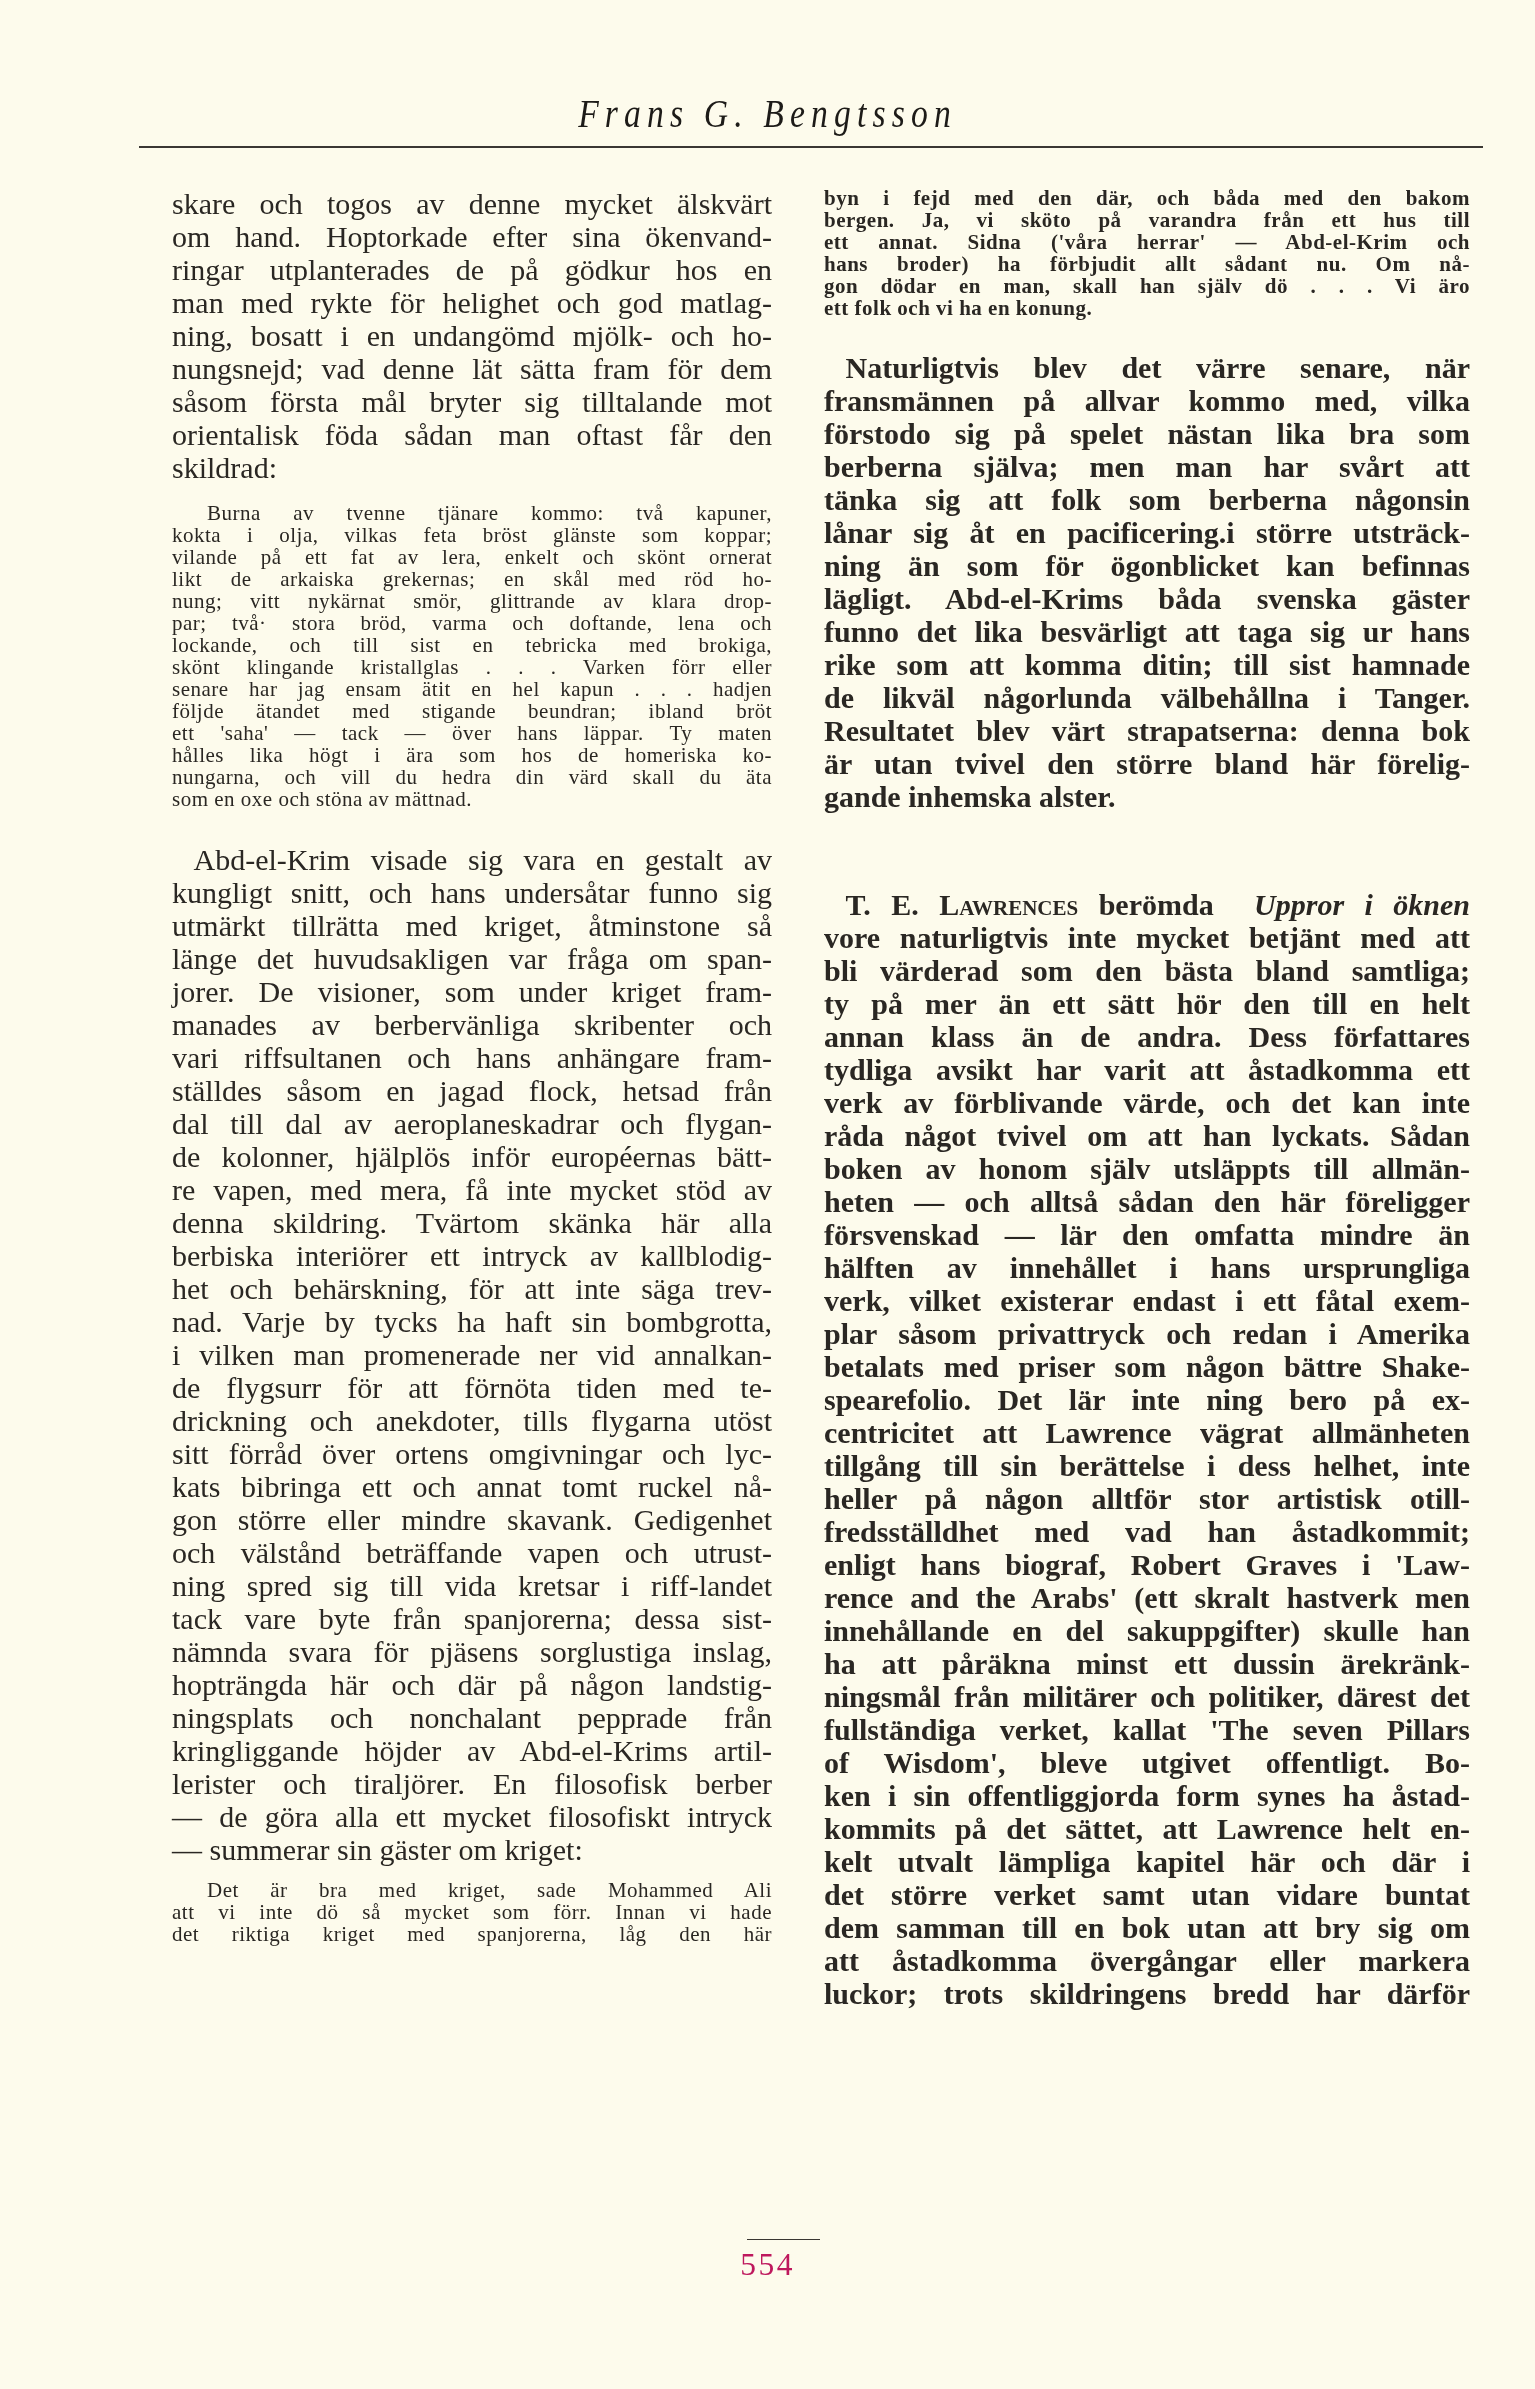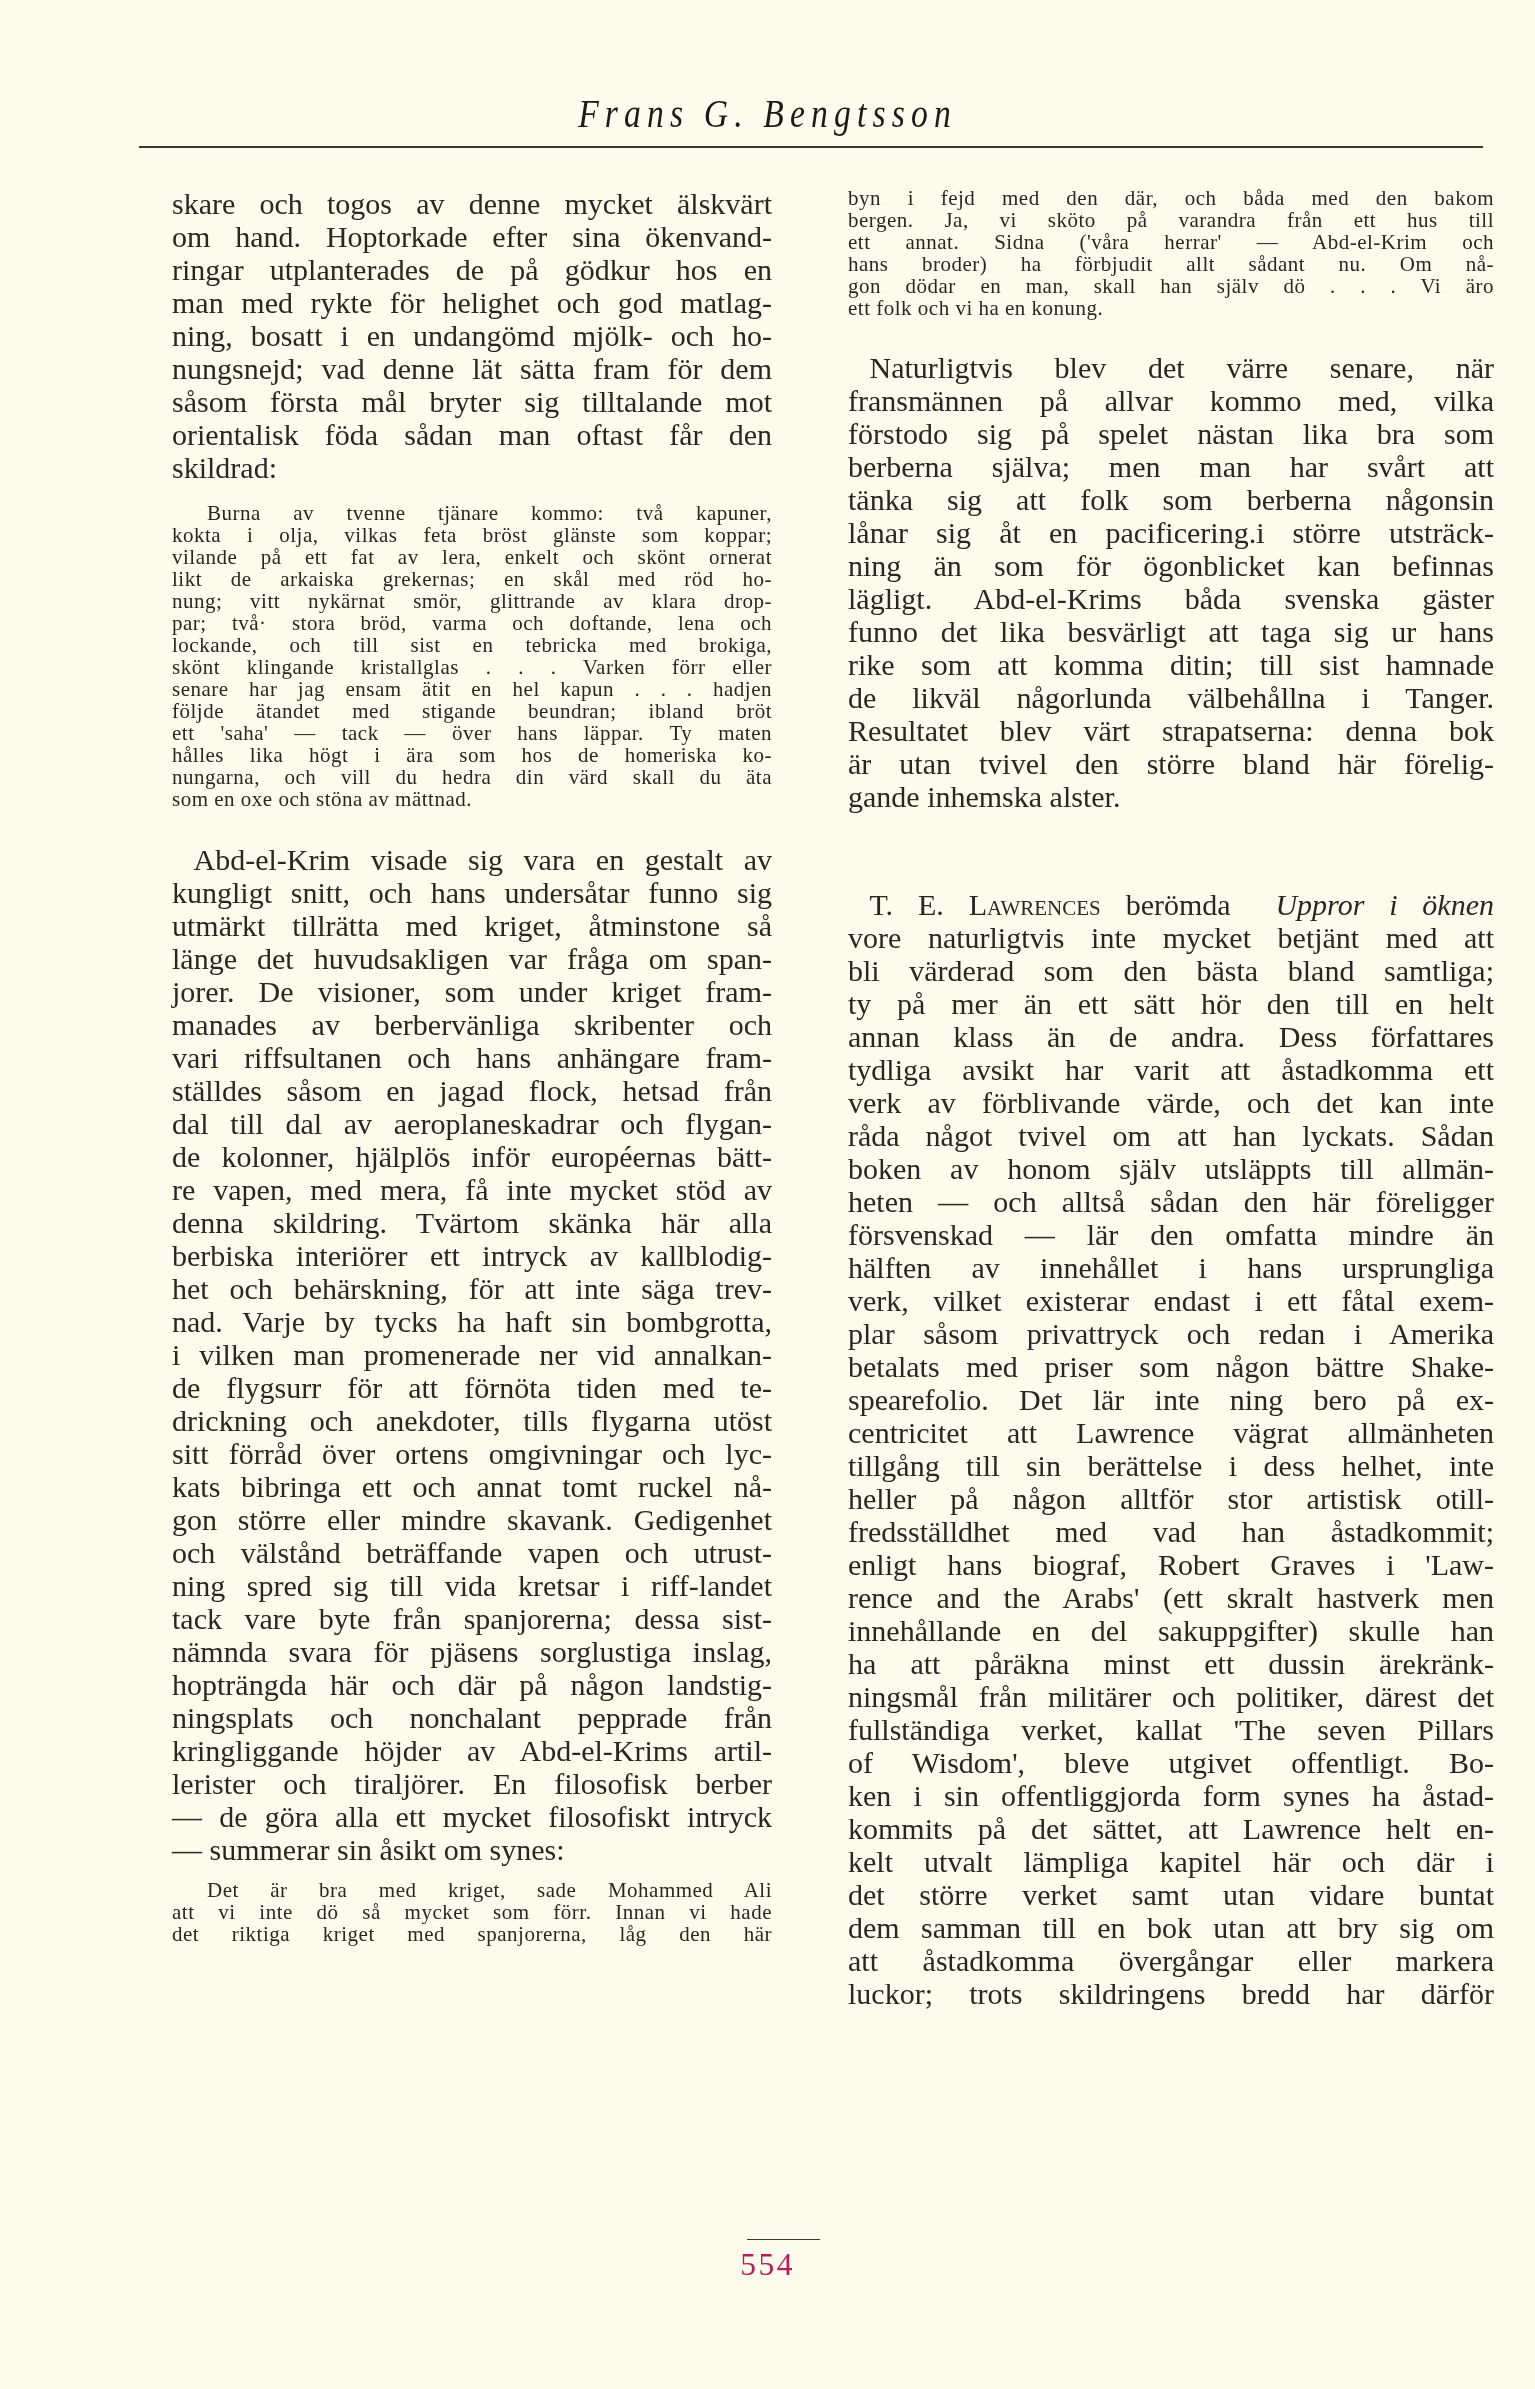--- a/index.html
+++ b/index.html
@@ -20,21 +20,21 @@
     transform: scaleX(0.82);
   }
   .header-rule {
     position: absolute; left: 139px; width: 1344px; top: 146px;
     height: 0; border-top: 2.5px solid #3a3733;
   }
   .col {
     position: absolute; top: 187px;
   }
   .col-left { left: 172px; width: 600px; font-family: Liberation Serif, serif; }
-  .col-right { left: 848px; width: 646px; }
+  .col-right { left: 824px; width: 646px; font-weight: bold; }
   .body-line {
     font-size: 30px; line-height: 33px; height: 33px;
     text-align: justify; text-align-last: justify;
     white-space: nowrap; overflow: visible;
   }
   .small-line {
     font-size: 21px; line-height: 22px; height: 22px;
     text-align: justify; text-align-last: justify;
     white-space: nowrap;
     letter-spacing: 0.5px;
@@ -121,21 +121,21 @@
     <div class="body-line">gon större eller mindre skavank. Gedigenhet</div>
     <div class="body-line">och välstånd beträffande vapen och utrust-</div>
     <div class="body-line">ning spred sig till vida kretsar i riff-landet</div>
     <div class="body-line">tack vare byte från spanjorerna; dessa sist-</div>
     <div class="body-line">nämnda svara för pjäsens sorglustiga inslag,</div>
     <div class="body-line">hopträngda här och där på någon landstig-</div>
     <div class="body-line">ningsplats och nonchalant pepprade från</div>
     <div class="body-line">kringliggande höjder av Abd-el-Krims artil-</div>
     <div class="body-line">lerister och tiraljörer. En filosofisk berber</div>
     <div class="body-line">— de göra alla ett mycket filosofiskt intryck</div>
-    <div class="body-line last">— summerar sin åsikt om synes:</div>
+    <div class="body-line last">— summerar sin gäster om kriget:</div>
   </div>
 
   <div class="gap-sm" style="height:13.3px"></div>
 
   <div class="para">
     <div class="small-line indent-big">Det är bra med kriget, sade Mohammed Ali</div>
     <div class="small-line">att vi inte dö så mycket som förr. Innan vi hade</div>
     <div class="small-line">det riktiga kriget med spanjorerna, låg den här</div>
   </div>
 </div>

